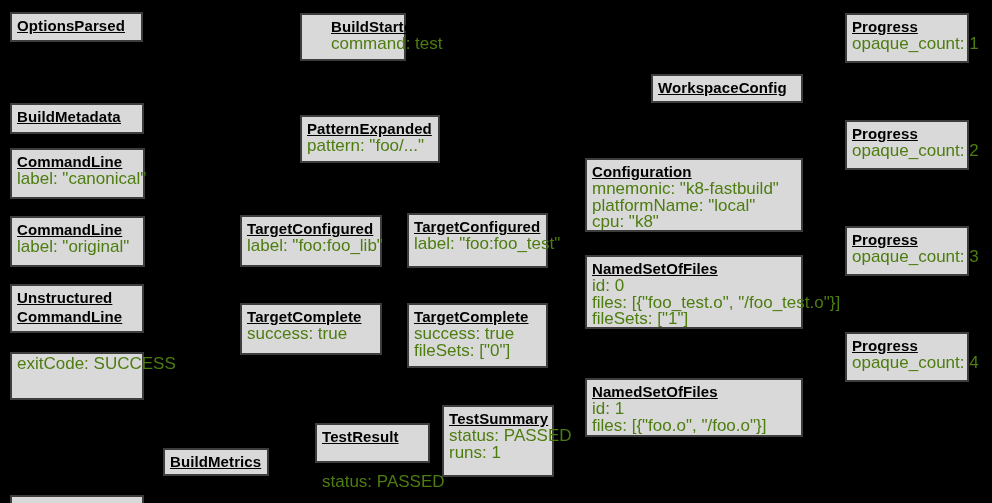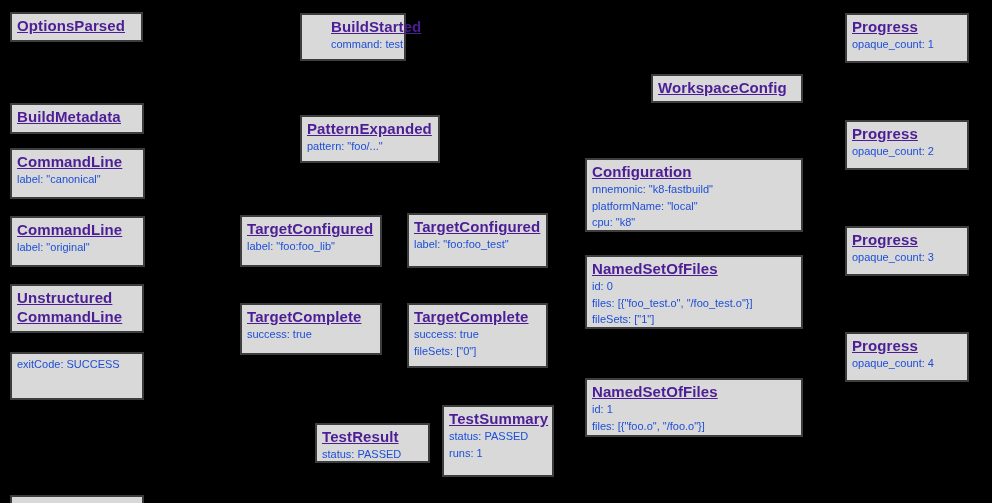--- a/index.html
+++ b/index.html
@@ -21,29 +21,29 @@
     border: 2px solid #3d3d3d;
     box-sizing: border-box;
     padding: 2px 5px 3px 5px;
     display: flex;
     flex-direction: column;
     justify-content: flex-start;
   }
   .event-title {
     font-size: 15px;
     font-weight: bold;
-    color: #4c1d95;
+    color: #000000;
     text-decoration: underline;
     line-height: 19px;
     letter-spacing: 0.1px;
     white-space: normal;
   }
   .event-field {
-    font-size: 11px;
-    color: #1d4ed8;
+    font-size: 17px;
+    color: #4d7c0f;
     line-height: 16.5px;
     white-space: nowrap;
   }
 </style>
 </head>
 <body>
 
 <div id="diagram-canvas">
     <div class="event-box" style="left: 10px; top: 12px; width: 133px; height: 30px;">
       <div class="event-title">OptionsParsed</div>
@@ -61,20 +61,23 @@
     </div>
     <div class="event-box" style="left: 10px; top: 284px; width: 134px; height: 49px;">
       <div class="event-title">Unstructured CommandLine</div>
     </div>
     <div class="event-box" style="left: 10px; top: 352px; width: 134px; height: 48px;">
       <div class="event-field">exitCode: SUCCESS</div>
     </div>
     <div class="event-box" style="left: 10px; top: 447px; width: 134px; height: 30px; margin-top: 48px;">
       <div class="event-title">BuildToolLogs</div>
     </div>
+    <div class="event-box" style="left: 163px; top: 448px; width: 106px; height: 28px;">
+      <div class="event-title">BuildMetrics</div>
+    </div>
     <div class="event-box" style="left: 300px; top: 13px; width: 106px; height: 48px; padding-left: 29px;">
       <div class="event-title">BuildStarted</div>
       <div class="event-field">command: test</div>
     </div>
     <div class="event-box" style="left: 300px; top: 115px; width: 140px; height: 48px;">
       <div class="event-title">PatternExpanded</div>
       <div class="event-field">pattern: "foo/..."</div>
     </div>
     <div class="event-box" style="left: 240px; top: 215px; width: 142px; height: 52px;">
       <div class="event-title">TargetConfigured</div>
@@ -86,21 +89,21 @@
     </div>
     <div class="event-box" style="left: 240px; top: 303px; width: 142px; height: 52px;">
       <div class="event-title">TargetComplete</div>
       <div class="event-field">success: true</div>
     </div>
     <div class="event-box" style="left: 407px; top: 303px; width: 141px; height: 65px;">
       <div class="event-title">TargetComplete</div>
       <div class="event-field">success: true</div>
       <div class="event-field">fileSets: ["0"]</div>
     </div>
-    <div class="event-box" style="left: 315px; top: 423px; width: 115px; height: 40px;">
+    <div class="event-box" style="left: 315px; top: 423px; width: 115px; height: 40px; gap: 28px;">
       <div class="event-title">TestResult</div>
       <div class="event-field">status: PASSED</div>
     </div>
     <div class="event-box" style="left: 442px; top: 405px; width: 112px; height: 72px;">
       <div class="event-title">TestSummary</div>
       <div class="event-field">status: PASSED</div>
       <div class="event-field">runs: 1</div>
     </div>
     <div class="event-box" style="left: 651px; top: 74px; width: 152px; height: 29px;">
       <div class="event-title">WorkspaceConfig</div>

